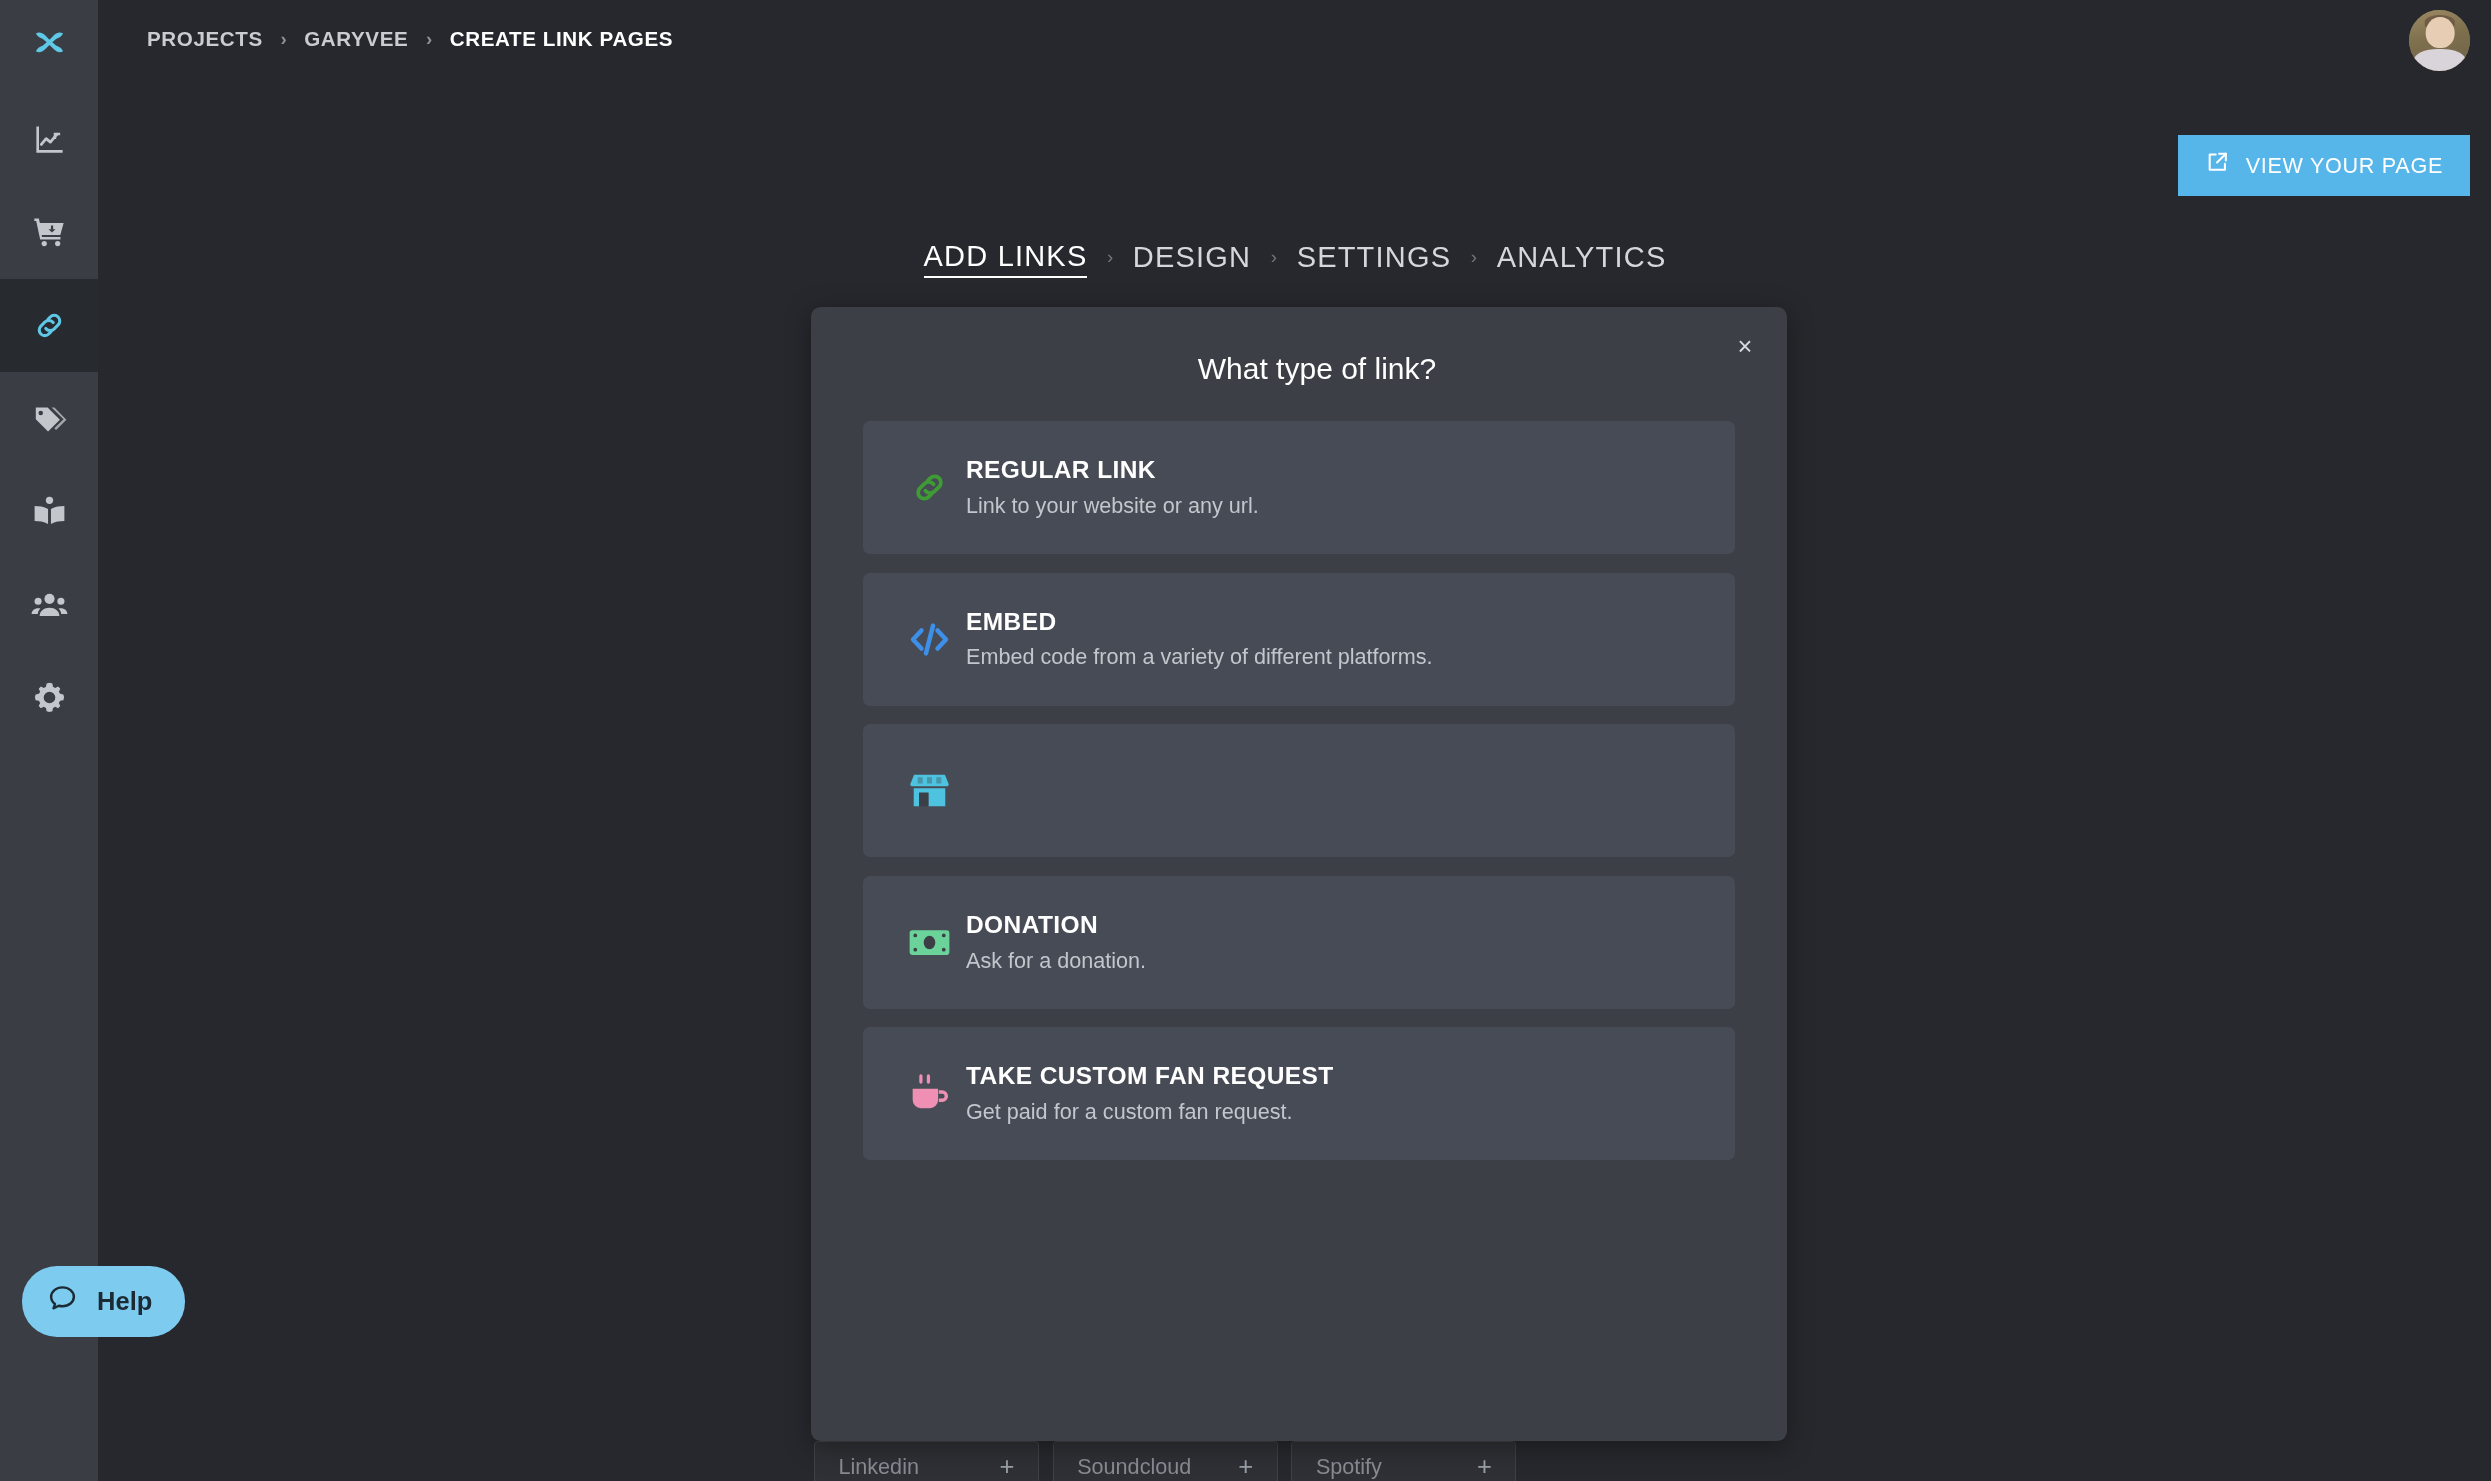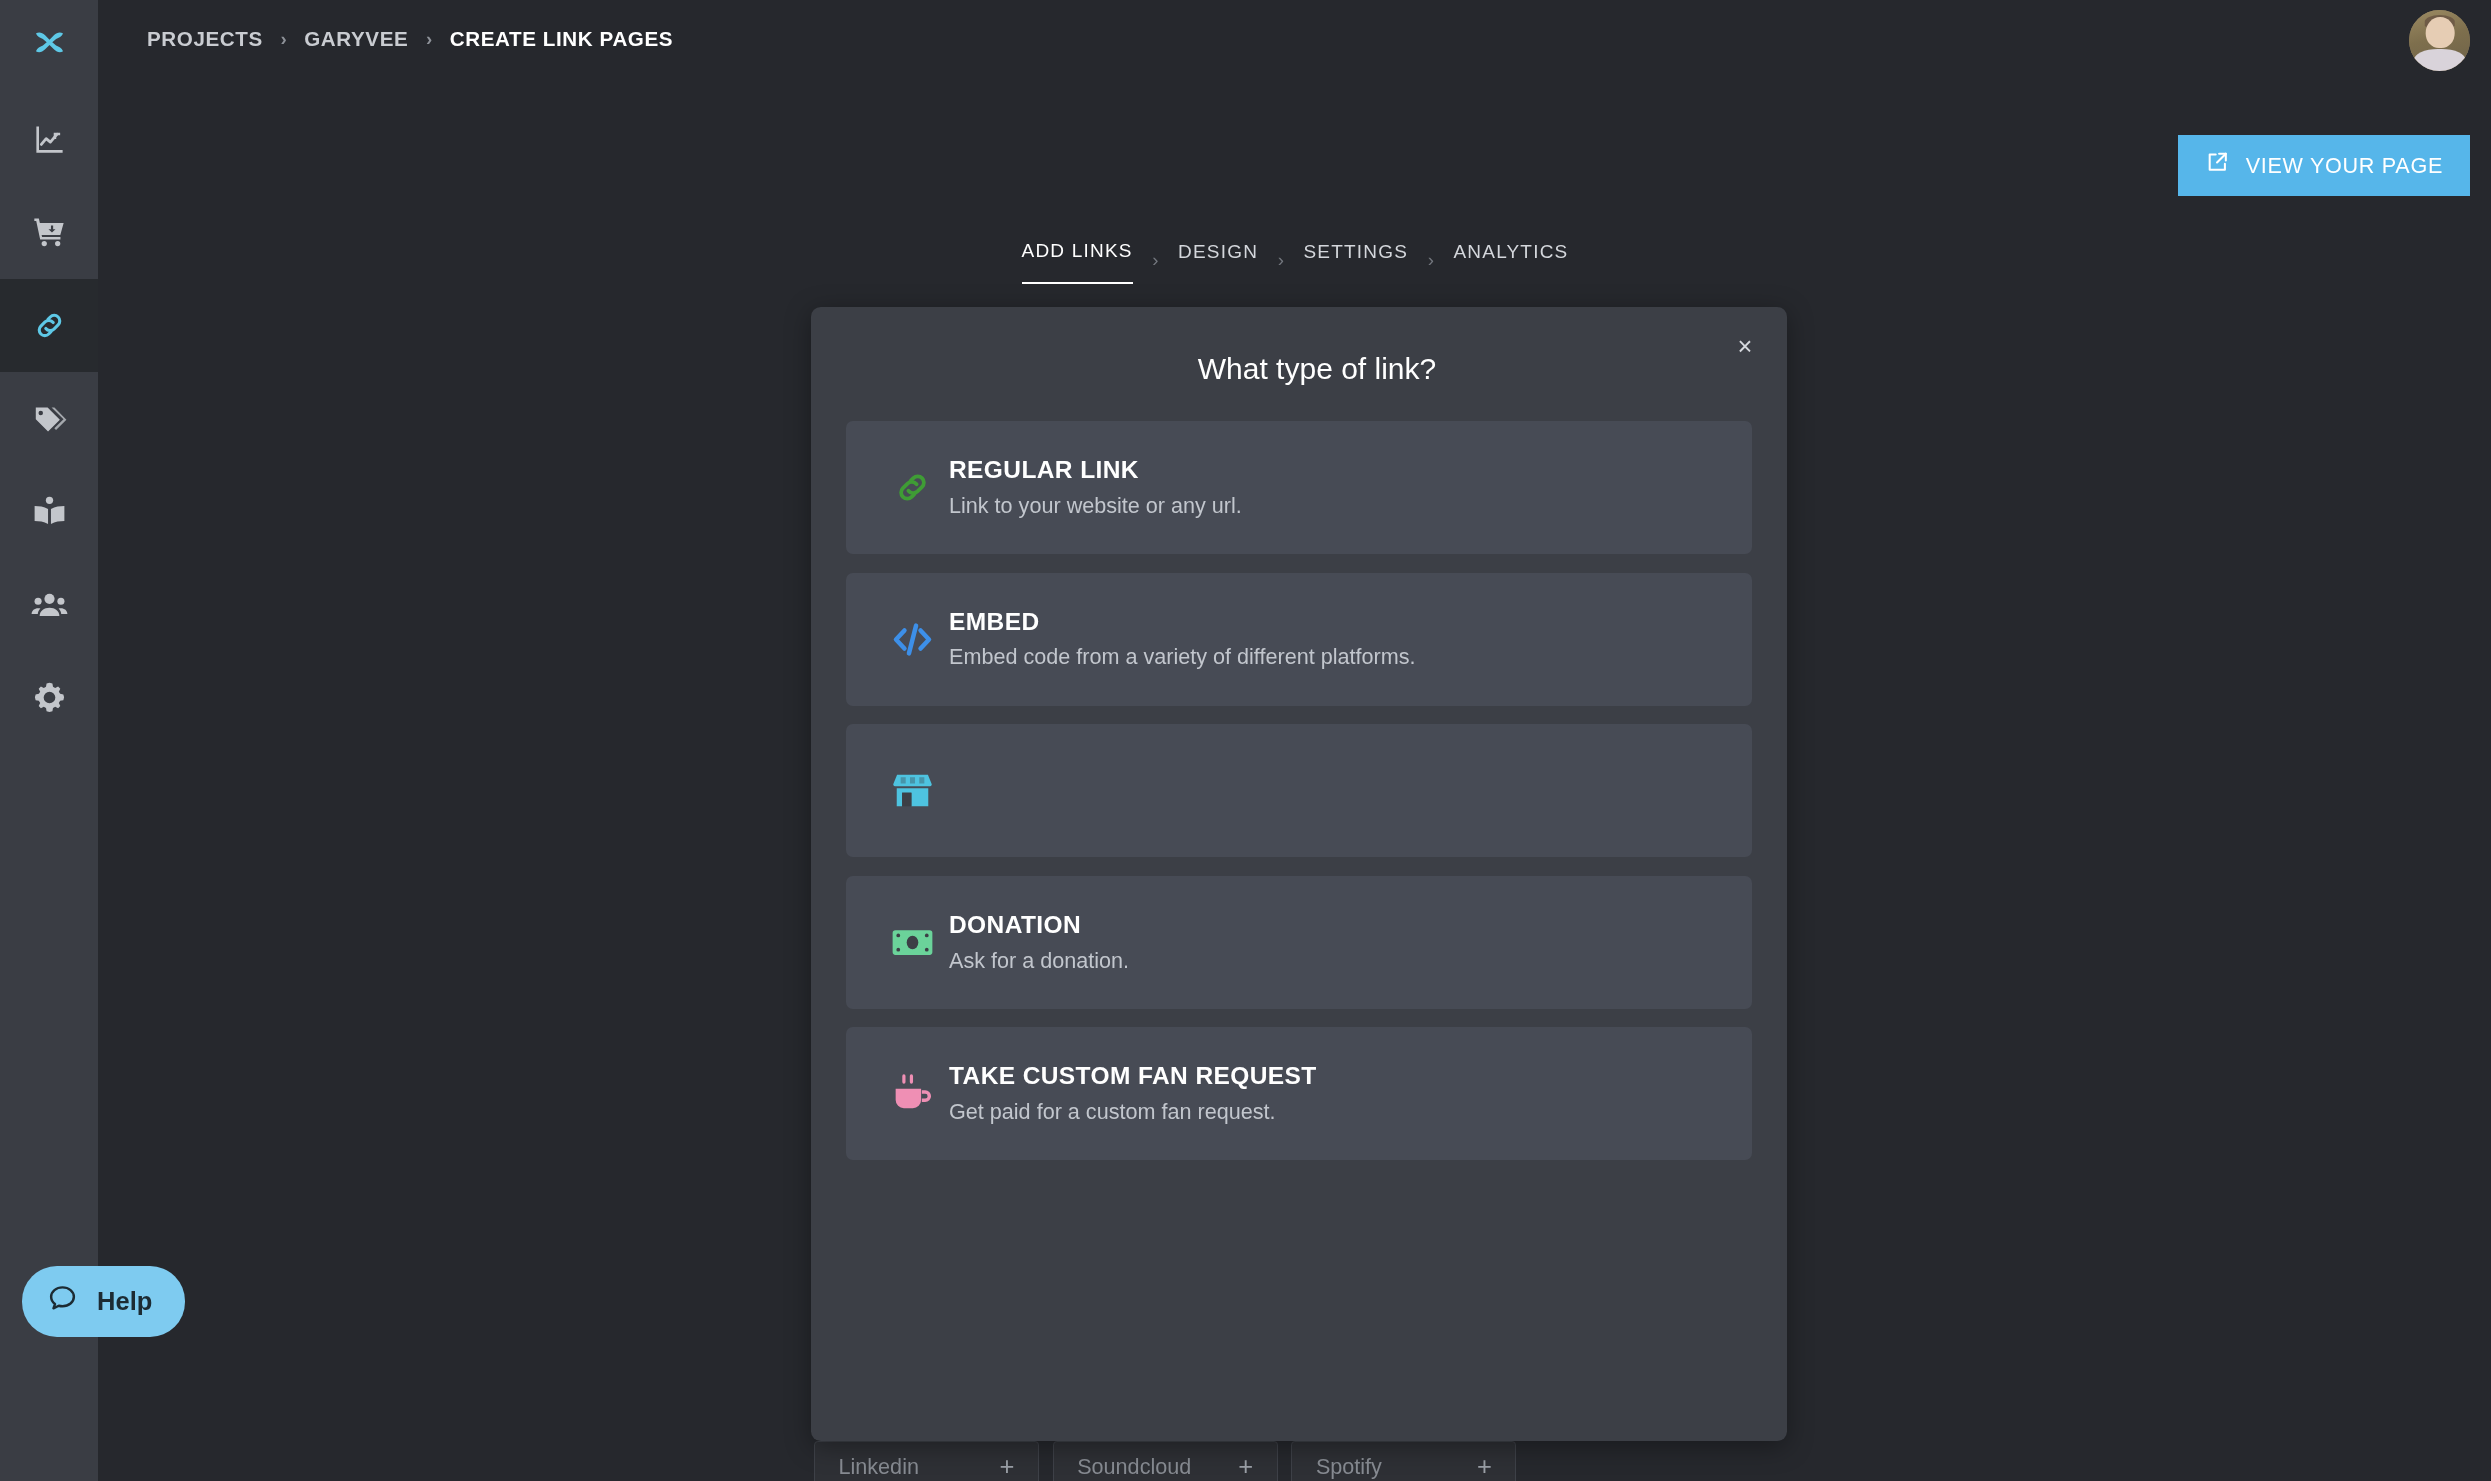--- a/index.html
+++ b/index.html
@@ -143,26 +143,26 @@
     top: 240px;
     left: 98px;
     width: 2394px;
     display: flex;
     align-items: center;
     justify-content: center;
     gap: 19.6px;
     z-index: 2;
   }
   .tab {
-    font-size: 19px;
+    font-size: 29px;
     font-weight: 400;
     letter-spacing: 1.2px;
     color: #d4d7dc;
     cursor: pointer;
-    padding-bottom: 20px;
+    padding-bottom: 3px;
     white-space: nowrap;
   }
   .tab.active {
     color: #ffffff;
     border-bottom: 2px solid #ffffff;
   }
   .tab-sep {
     color: #73777e;
     font-size: 18.6px;
     line-height: 1;
@@ -227,21 +227,21 @@
   .modal-title {
     text-align: center;
     color: #ffffff;
     font-size: 30px;
     font-weight: 400;
     padding-top: 45px;
     padding-left: 36px;
   }
   .options {
     margin-top: 35px;
-    padding: 0 35px;
+    padding: 0 52px;
     display: flex;
     flex-direction: column;
     gap: 18.6px;
   }
   .option {
     background: #474b55;
     border-radius: 6.9px;
     height: 133px;
     display: flex;
     align-items: center;

